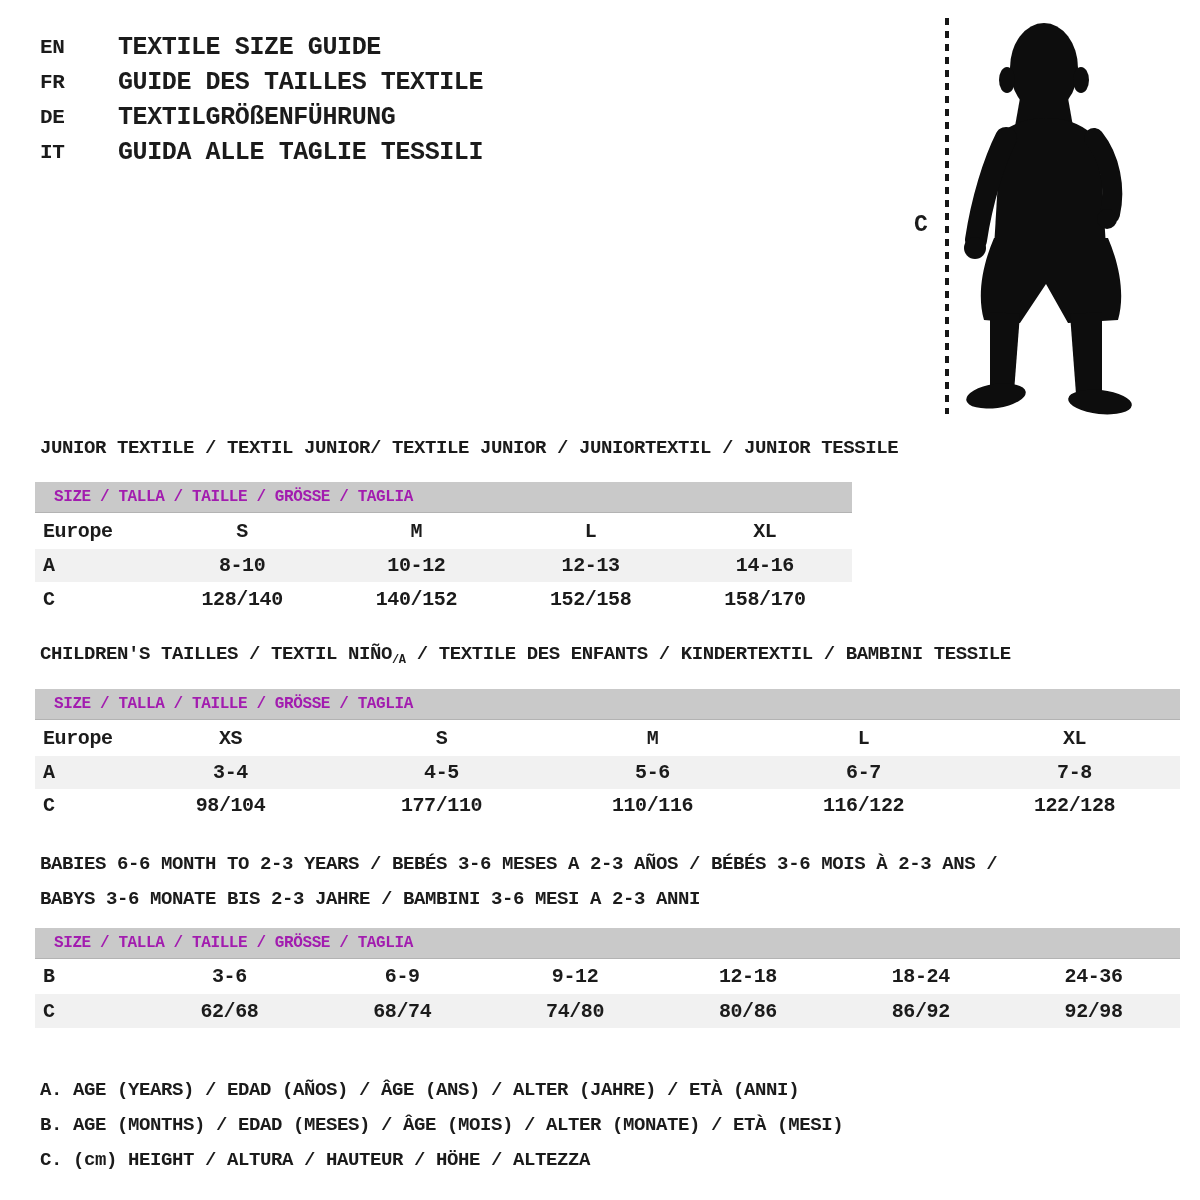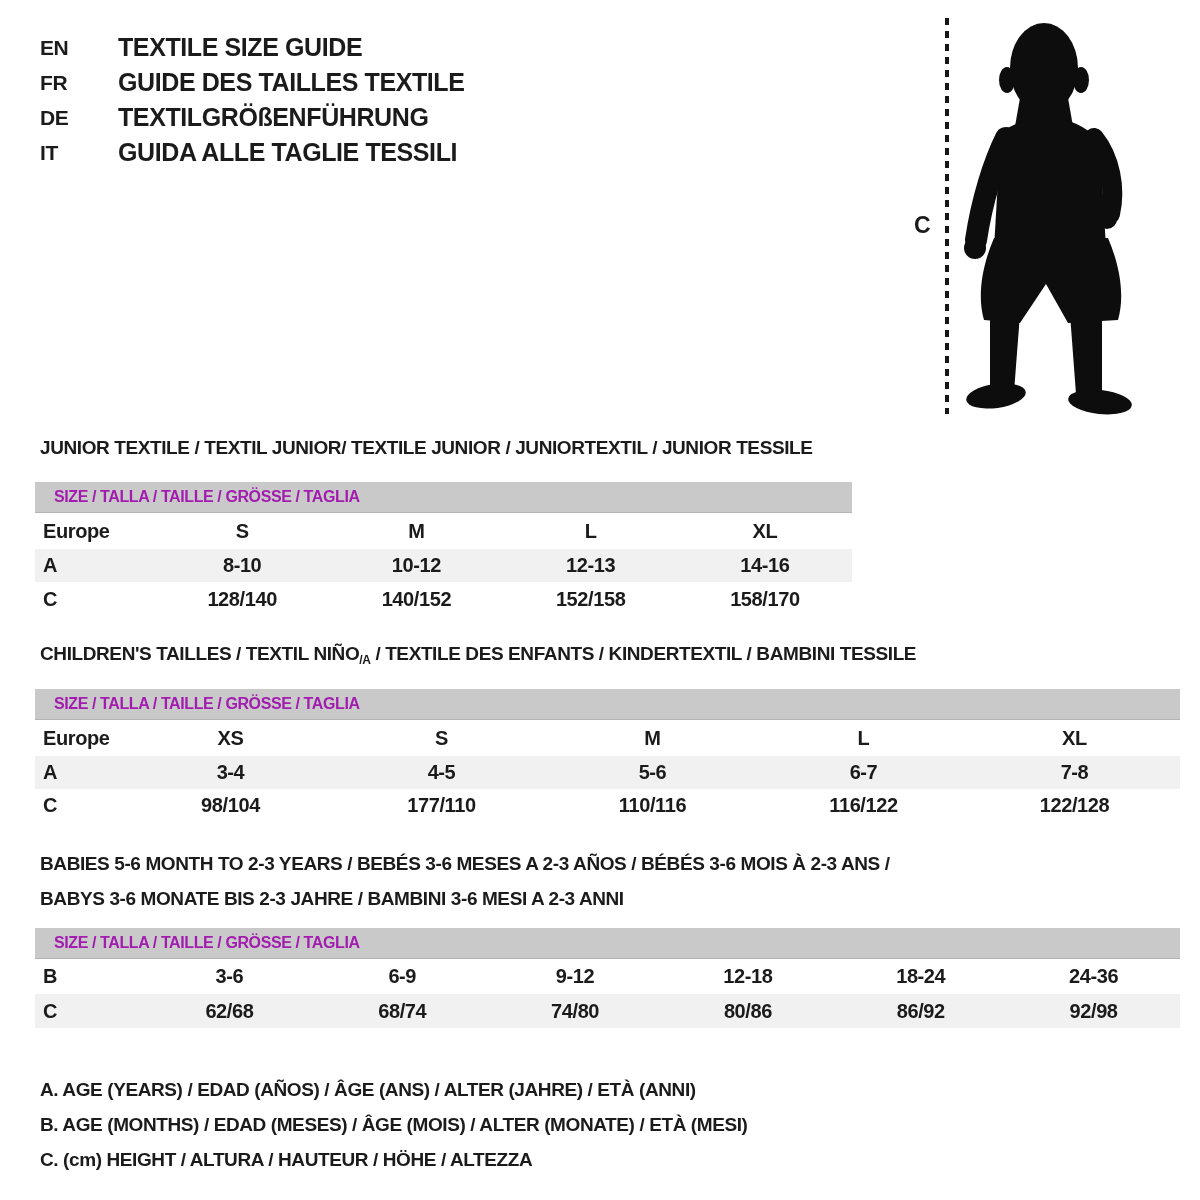--- a/index.html
+++ b/index.html
@@ -1,18 +1,18 @@
 <!DOCTYPE html>
 <html><head>
 <meta charset="utf-8">
 <style>
   html,body{margin:0;padding:0;background:#ffffff;}
   .canvas{
     position:relative;width:1200px;height:1200px;background:#ffffff;overflow:hidden;
-    font-family:Liberation Sans, sans-serif;
+    font-family:Liberation Mono, monospace;
     font-weight:700;color:#1b1b1b;letter-spacing:-0.4px;font-stretch:condensed;
   }
   
   .lang-block{position:absolute;left:40px;top:30px;}
   .lang-row{display:flex;height:35px;align-items:center;}
   .lang-code{width:78px;font-size:21px;}
   .lang-label{font-size:25px;}
   
   .measure-line{position:absolute;left:945px;top:18px;width:4px;height:396px;
     background:repeating-linear-gradient(to bottom,#161616 0 7px,transparent 7px 13px);}
@@ -135,21 +135,21 @@
     <div class="row h33">
       <span class="lab">C</span>
       <span class="val">98/104</span>
       <span class="val">177/110</span>
       <span class="val">110/116</span>
       <span class="val">116/122</span>
       <span class="val">122/128</span>
     </div>
   </div>
 
-  <div class="tbl-title" style="top:853px;">BABIES 5-6 MONTH TO 2-3 YEARS / BEBÉS 3-6 MESES A 2-3 AÑOS / BÉBÉS 3-6 MOIS À 2-3 ANS /</div>
+  <div class="tbl-title" style="top:853px;">BABIES 6-6 MONTH TO 2-3 YEARS / BEBÉS 3-6 MESES A 2-3 AÑOS / BÉBÉS 3-6 MOIS À 2-3 ANS /</div>
   <div class="tbl-title" style="top:888px;">BABYS 3-6 MONATE BIS 2-3 JAHRE / BAMBINI 3-6 MESI A 2-3 ANNI</div>
   <div class="tbl t3" style="top:928px;width:1145px;">
     <div class="bar">
       <span>SIZE / TALLA / TAILLE / GRÖSSE / TAGLIA</span>
     </div>
     <div class="row h35">
       <span class="lab">B</span>
       <span class="val">3-6</span>
       <span class="val">6-9</span>
       <span class="val">9-12</span>

